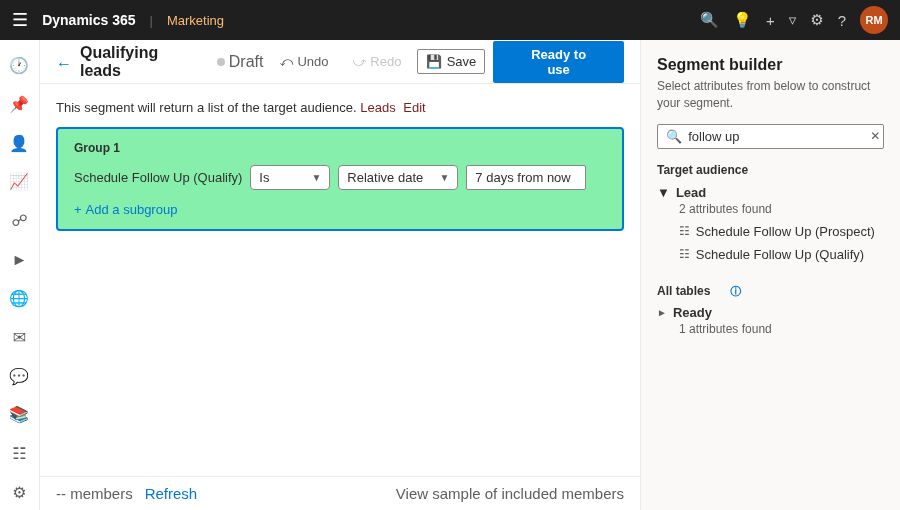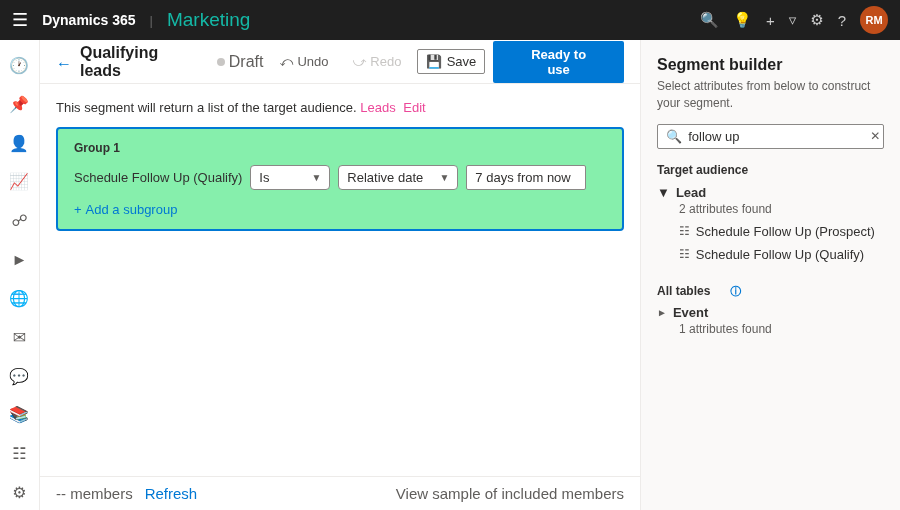--- a/index.html
+++ b/index.html
@@ -10,21 +10,21 @@
       display: flex;
       align-items: center;
       background: #1f1f1f;
       color: #fff;
       height: 40px;
       padding: 0 12px;
       gap: 10px;
     }
     .topbar-title { font-size: 14px; font-weight: 600; color: #fff; }
     .topbar-divider { color: #666; margin: 0 4px; }
-    .topbar-app { font-size: 19px; color: #14b8a6; }
+    .topbar-app { font-size: 13px; color: #fdba74; }
     .topbar-icons { margin-left: auto; display: flex; align-items: center; gap: 14px; }
     .topbar-icon { color: #ccc; font-size: 15px; cursor: pointer; }
     .topbar-avatar {
       width: 28px; height: 28px; border-radius: 50%;
       background: #c14e1a; color: #fff;
       display: flex; align-items: center; justify-content: center;
       font-size: 11px; font-weight: 700;
     }
 
     
@@ -96,21 +96,21 @@
       flex: 1;
       padding: 16px;
       overflow-y: auto;
       display: flex;
       flex-direction: column;
       gap: 12px;
     }
     .info-bar {
       font-size: 13px; color: #323130;
     }
-    .info-bar a { color: #ec4899; text-decoration: none; cursor: pointer; text-align: right; }
+    .info-bar a { color: #7f1d1d; text-decoration: none; cursor: pointer; text-align: right; }
 
     
     .group-box {
       border: 2px solid #0078d4;
       border-radius: 4px;
       padding: 12px 16px;
       background: #86efac;
     }
     .group-label { font-size: 12px; font-weight: 600; color: #323130; margin-bottom: 10px; }
     .condition-row {
@@ -343,20 +343,20 @@
     </div>
 
     <div class="all-tables-label">
       <span>All tables</span>
       <span class="info-icon">ⓘ</span>
     </div>
 
     <div class="entity-section entity-collapsed">
       <div class="entity-header">
         <span class="chev-right">►</span>
-        <span>Event</span>
+        <span>Ready</span>
       </div>
       <div class="entity-count">1 attributes found</div>
     </div>
 
   </div>
 
 </div>
 
 </body></html>

